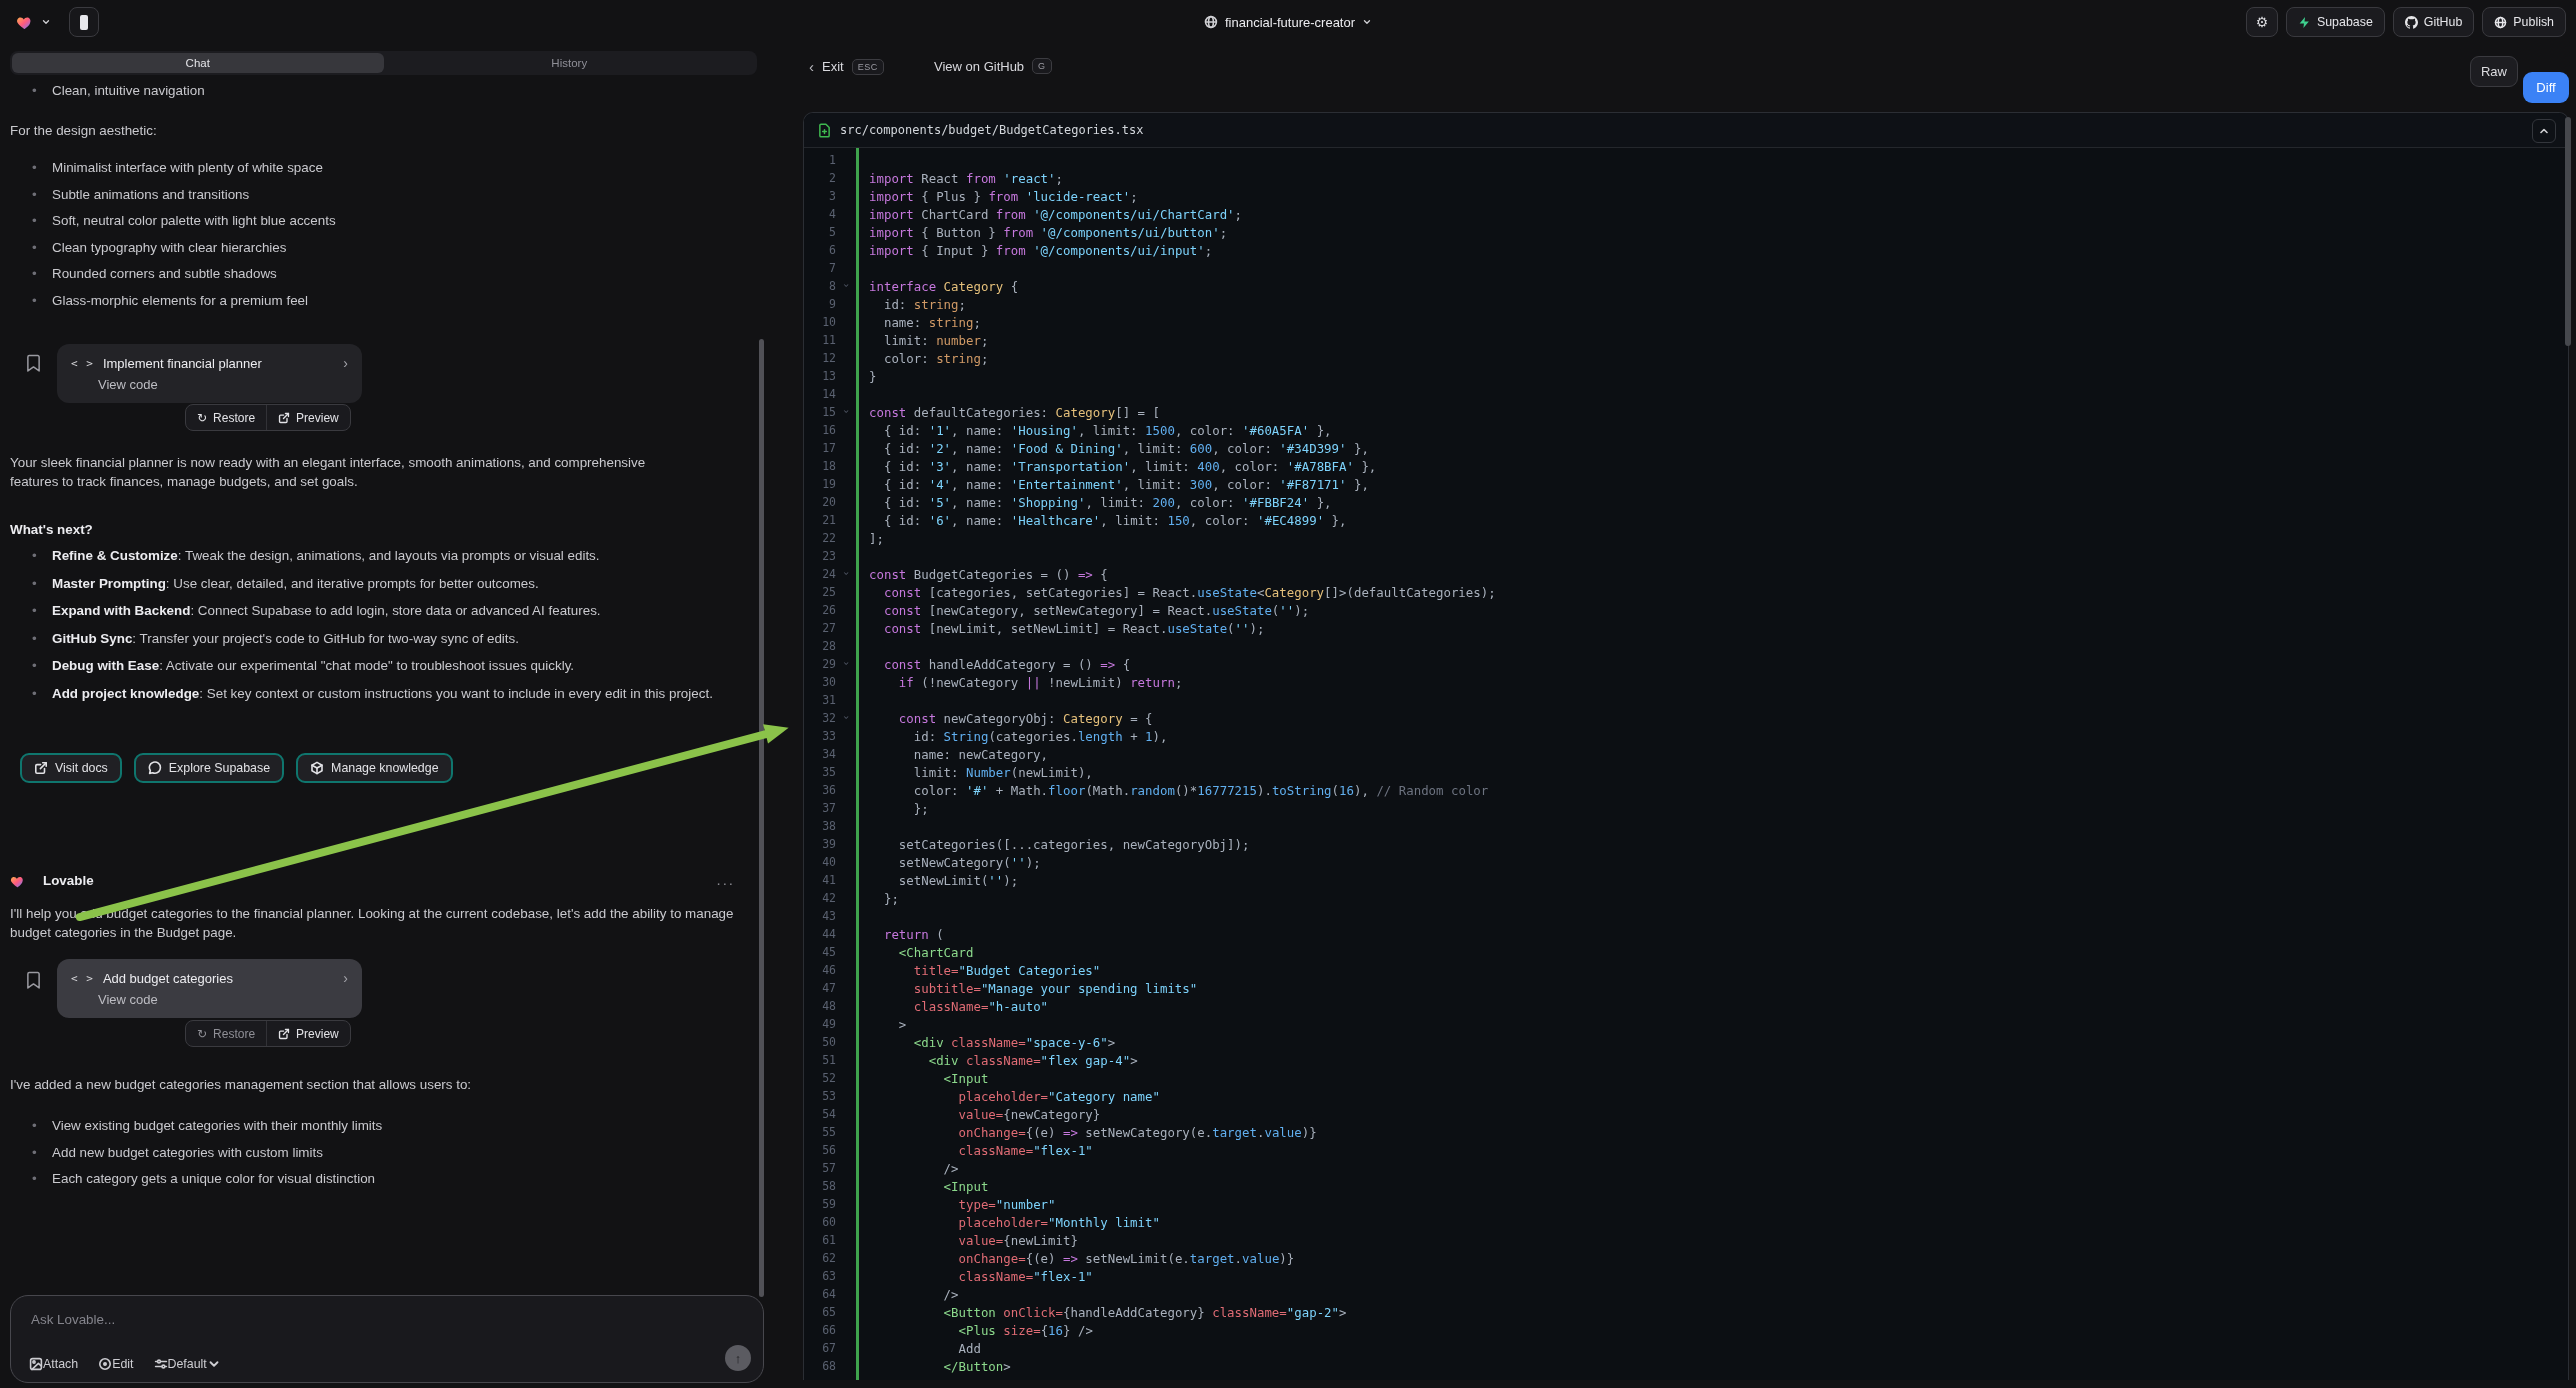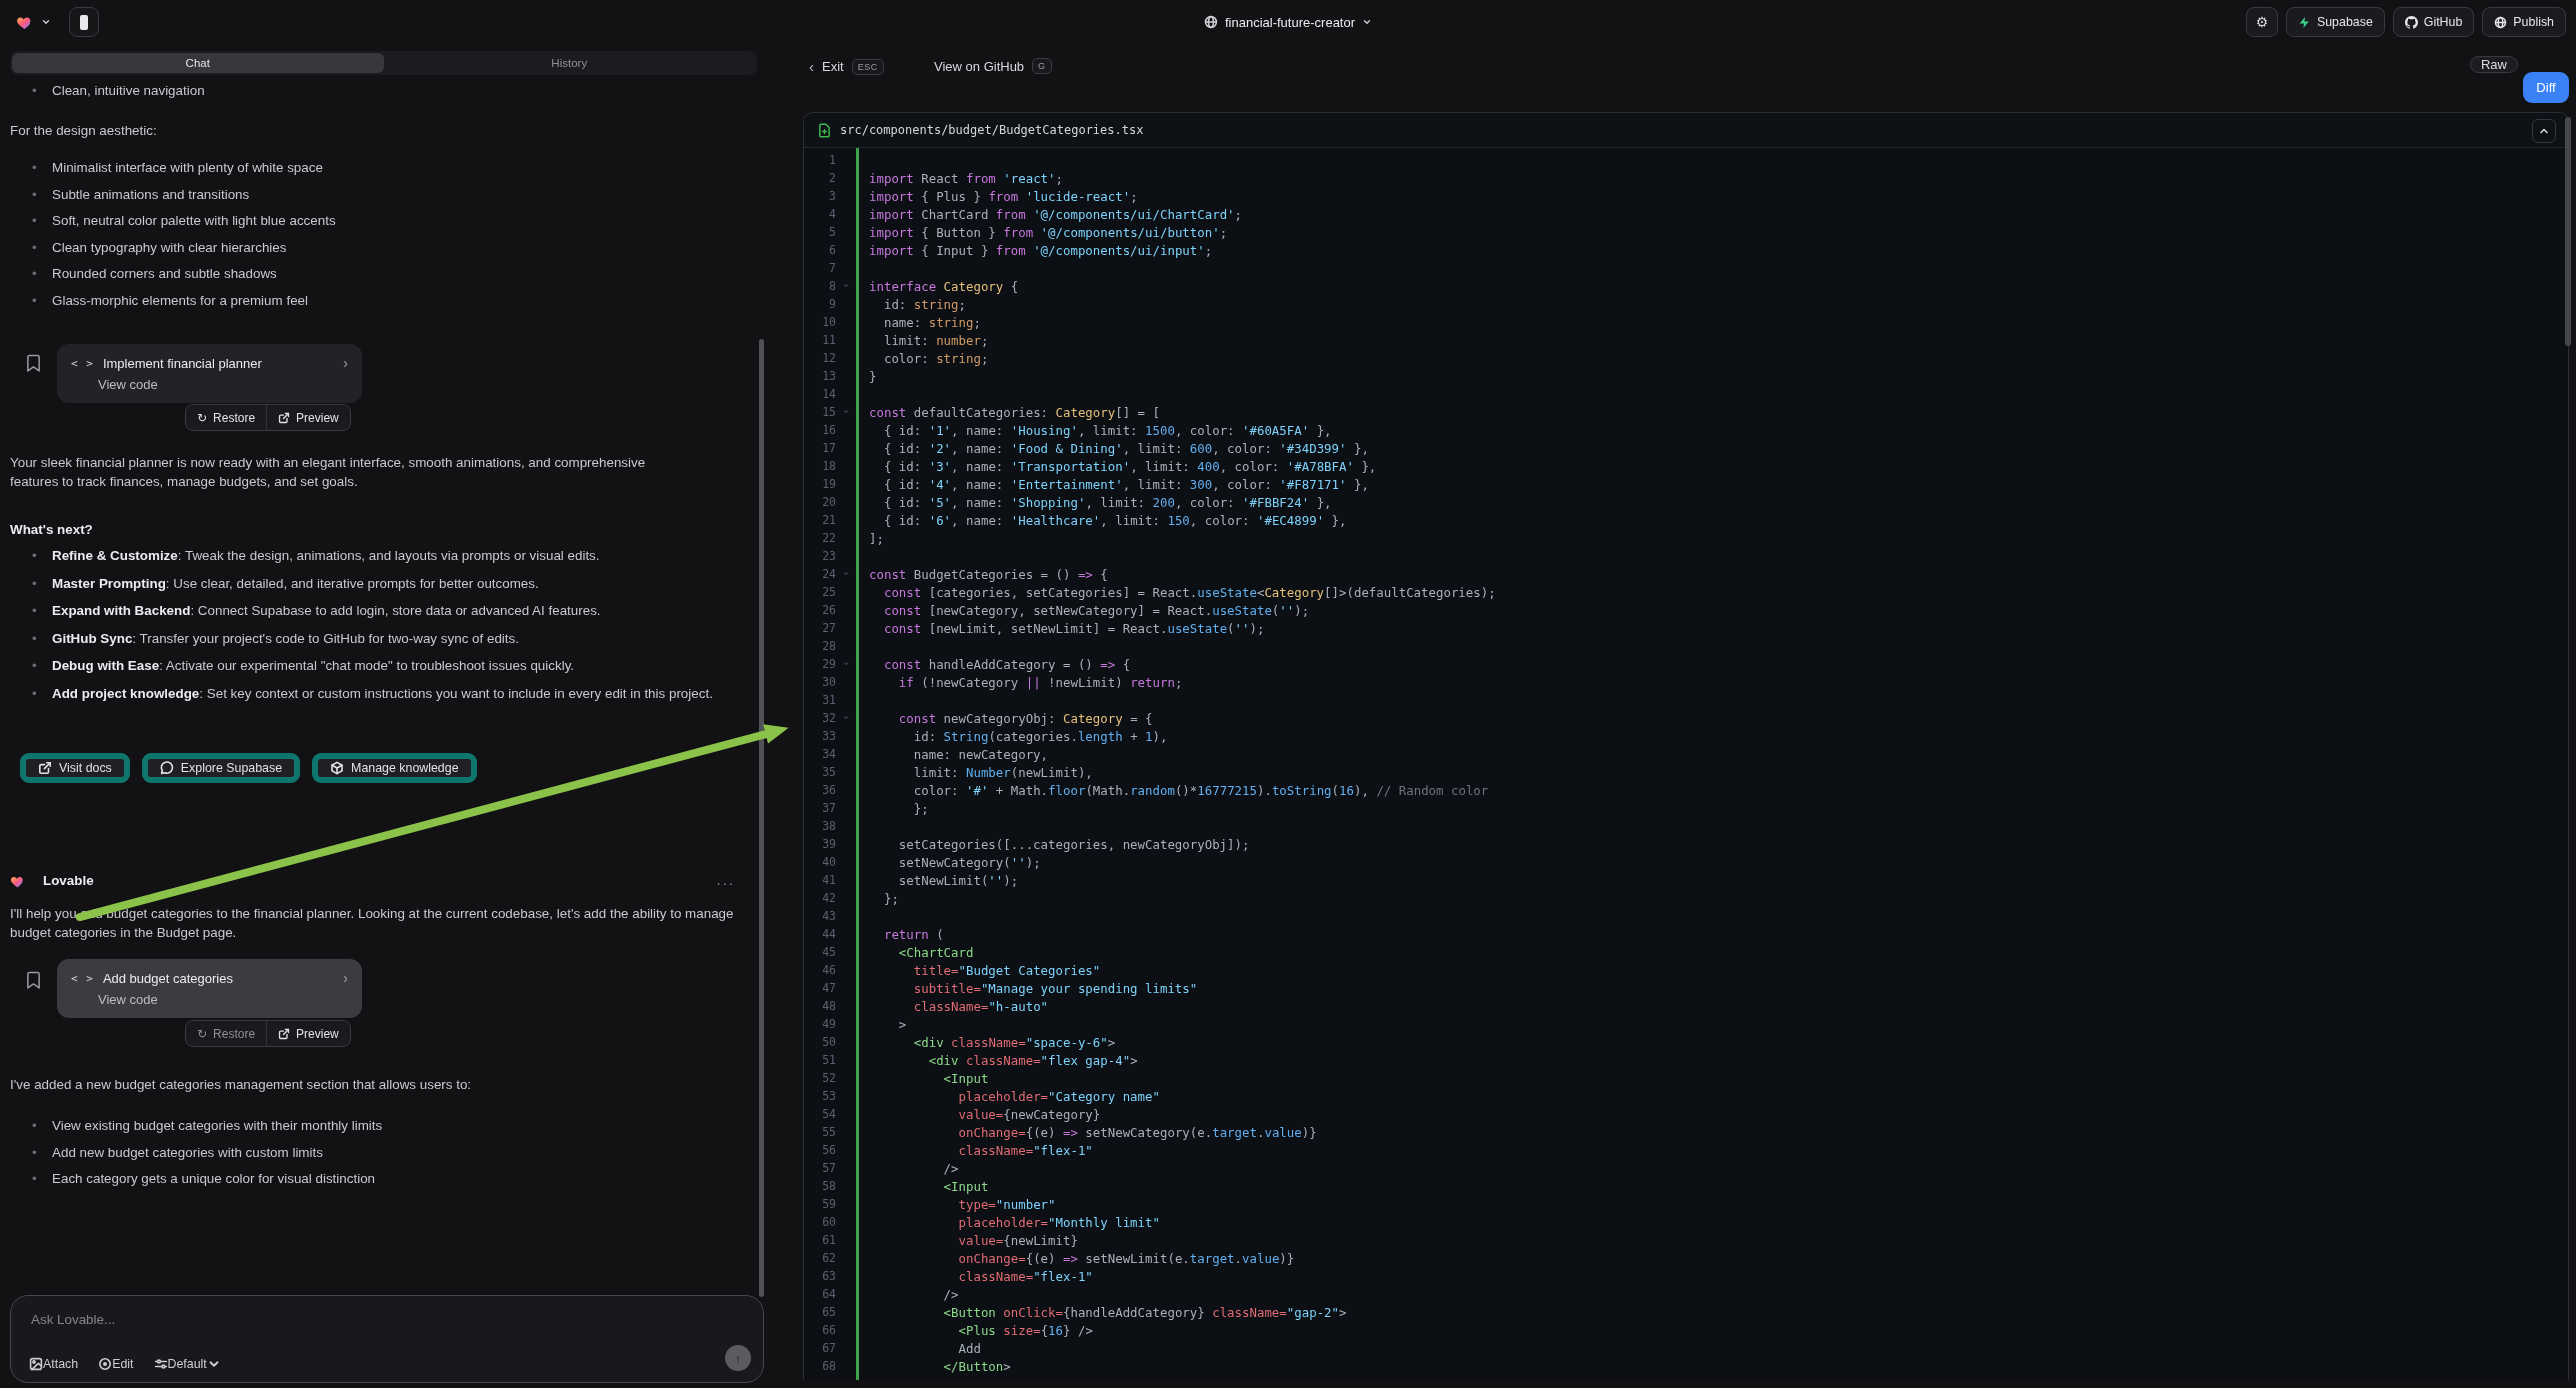--- a/index.html
+++ b/index.html
@@ -54,21 +54,21 @@
   .rp-pill { position:absolute; height:27px; display:flex; align-items:center; background:#1a1a1e;
              border:1px solid #3a3a3f; border-radius:8px; overflow:hidden; }
   .rp-item { display:flex; align-items:center; gap:6px; padding:0 11px; font-size:12px; color:#e3e3e7; height:100%; cursor:pointer; }
   .rp-item + .rp-item { border-left:1px solid #323237; }
   .rp-item.dim { color:#8f8f96; }
   .rp-ico { font-size:12px; }
   .rp-item svg { width:12px; height:12px; }
 
   .act-row { display:flex; gap:12px; }
   .act-btn { height:30px; padding:0 12px; display:flex; align-items:center; gap:7px; background:#202024;
-             border:6px solid #0f766e; border-radius:9px; font-size:12.4px; color:#e2e2e6; cursor:pointer; }
+             border:2px solid #0f766e; border-radius:9px; font-size:12.4px; color:#e2e2e6; cursor:pointer; }
   .act-btn svg { width:14px; height:14px; stroke:#cfcfd4; fill:none; stroke-width:1.6; }
 
   .bubble { position:absolute; right:16px; background:#29292d; border-radius:14px; padding:11px 16px;
             font-size:13.4px; color:#e6e6ea; white-space:nowrap; }
 
   .lov-head { display:flex; align-items:center; gap:18px; }
   .lov-name { font-size:13.4px; font-weight:bold; color:#ececf0; }
   .dots { position:absolute; right:22px; top:-2px; color:#8a8a91; font-size:15px; letter-spacing:2px; cursor:pointer; }
 
   
@@ -82,21 +82,21 @@
               background:#5b5b61; color:#1a1a1d; font-size:13px; font-weight:bold; display:flex; align-items:center;
               justify-content:center; cursor:pointer; }
 
   .v-thumb { position:absolute; background:#515157; border-radius:3px; }
 
   
   .exit-bar { position:absolute; left:803px; top:44px; width:1773px; height:60px; }
   .exit-item { position:absolute; display:flex; align-items:center; gap:8px; font-size:13px; color:#d9d9de; cursor:pointer; }
   .kbd { border:1px solid #3c3c41; border-radius:5px; padding:2px 5px; font-size:9px; color:#9a9aa2;
          letter-spacing:0.5px; background:#19191d; }
-  .raw-btn { position:absolute; width:48px; height:17px; border:1px solid #3a3a3f; border-radius:9px; background:#1d1d21;
+  .raw-btn { position:absolute; width:48px; height:31px; border:1px solid #3a3a3f; border-radius:9px; background:#1d1d21;
              color:#dcdce0; font-size:13px; display:flex; align-items:center; justify-content:center; cursor:pointer; }
   .diff-btn { position:absolute; width:46px; height:31px; border-radius:9px; background:#3b82f6; color:#fff;
               font-size:13px; display:flex; align-items:center; justify-content:center; cursor:pointer;margin-top:16px; }
 
   .file-card { position:absolute; left:803px; top:112px; width:1766px; bottom:8px; background:#0c0f13;
                border:1px solid #2b2e34; border-bottom:none; border-radius:10px 10px 0 0; overflow:hidden; }
   .fc-head { height:35px; border-bottom:1px solid #24272c; display:flex; align-items:center; padding:0 14px; gap:9px; background:#0e1116; }
   .fc-path { font-family:"DejaVu Sans Mono",monospace; font-size:12px; color:#d3d7dc; }
   .fc-collapse { position:absolute; right:12px; top:6px; width:24px; height:24px; border:1px solid #33363c; border-radius:6px;
                  display:flex; align-items:center; justify-content:center; cursor:pointer; }

